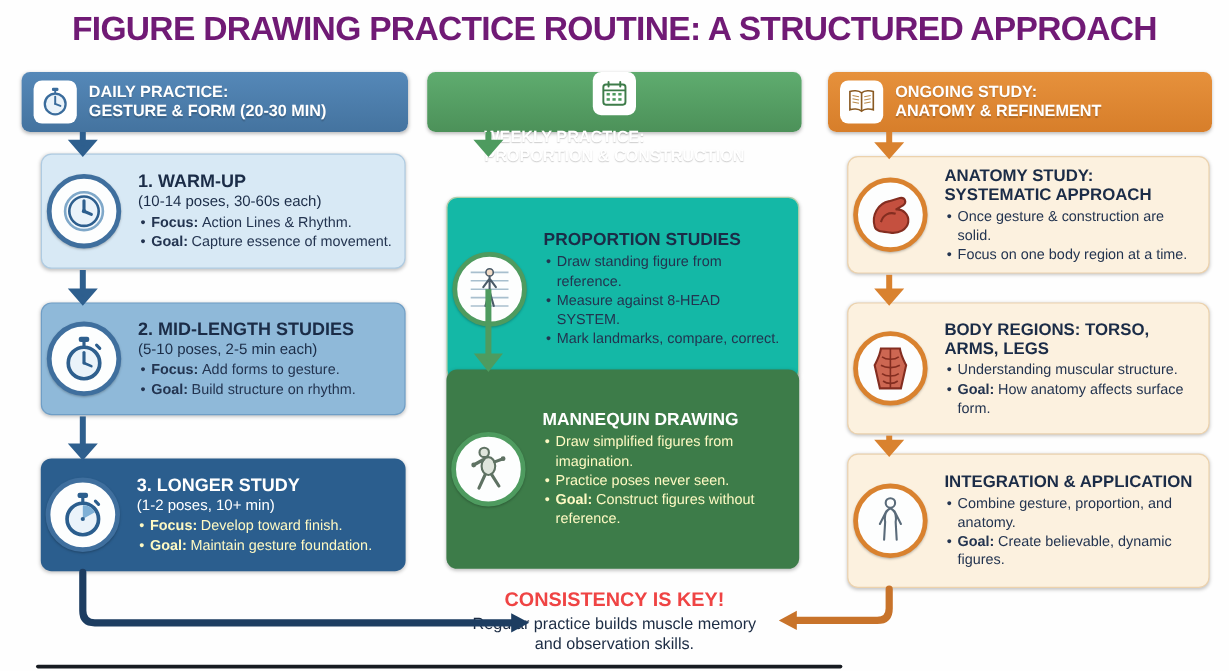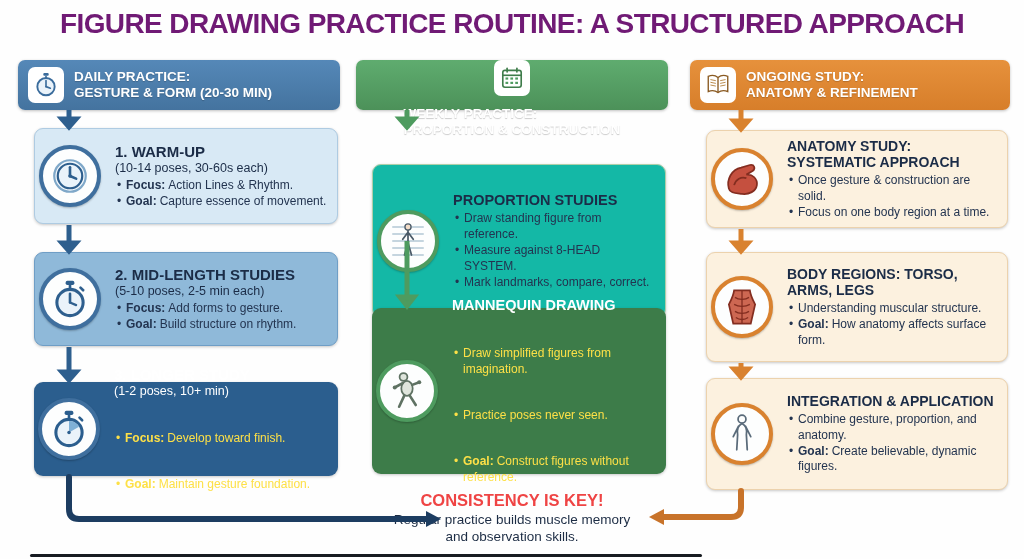--- a/index.html
+++ b/index.html
@@ -35,21 +35,21 @@
            border:4px solid #888; display:flex; align-items:center; justify-content:center;
            box-shadow:0 1px 2px rgba(0,0,0,.25); }
   .card-title { font-weight:800; font-size:15px; color:#1b2c47; line-height:1.15; }
   .card-sub   { font-size:12.5px; color:#1b2c47; margin-top:1px; }
   ul.bullets  { list-style:none; margin-top:3px; }
   ul.bullets li { font-size:12px; color:#233450; line-height:1.32; padding-left:11px; position:relative; }
   ul.bullets li::before { content:"\2022"; position:absolute; left:2px; }
   .lbl { font-weight:700; }
   .lbl:not(:empty) { margin-right:3px; }
   .card.dark .card-title, .card.dark .card-sub { color:#ffffff; }
-  .card.dark ul.bullets li { color:#fde047;margin-top:30px; }
+  .card.dark ul.bullets li { color:#fef9c3; }
 
   .col-1 .card-a { top:68px;  height:96px;  background:#d8e9f5; border:1px solid #aecbe2; }
   .col-1 .card-b { top:192px; height:94px;  background:#8fb9d9; border:1px solid #6f9ec6; }
   .col-1 .card-c { top:322px; height:94px;  background:#2b5e8e; }
   .col-1 .badge  { border-color:#3f6f9e; }
 
   .col-2 .card-a { top:68px;  height:154px; background:#14b8a6; border:1px solid #aecfa9;margin-top:36px; }
   .col-2 .card-b { top:248px; height:166px; background:#3d7c49; }
   .col-2 .badge  { border-color:#4e9b5f; }
   .col-2 .card-title { font-size:14.5px; }

